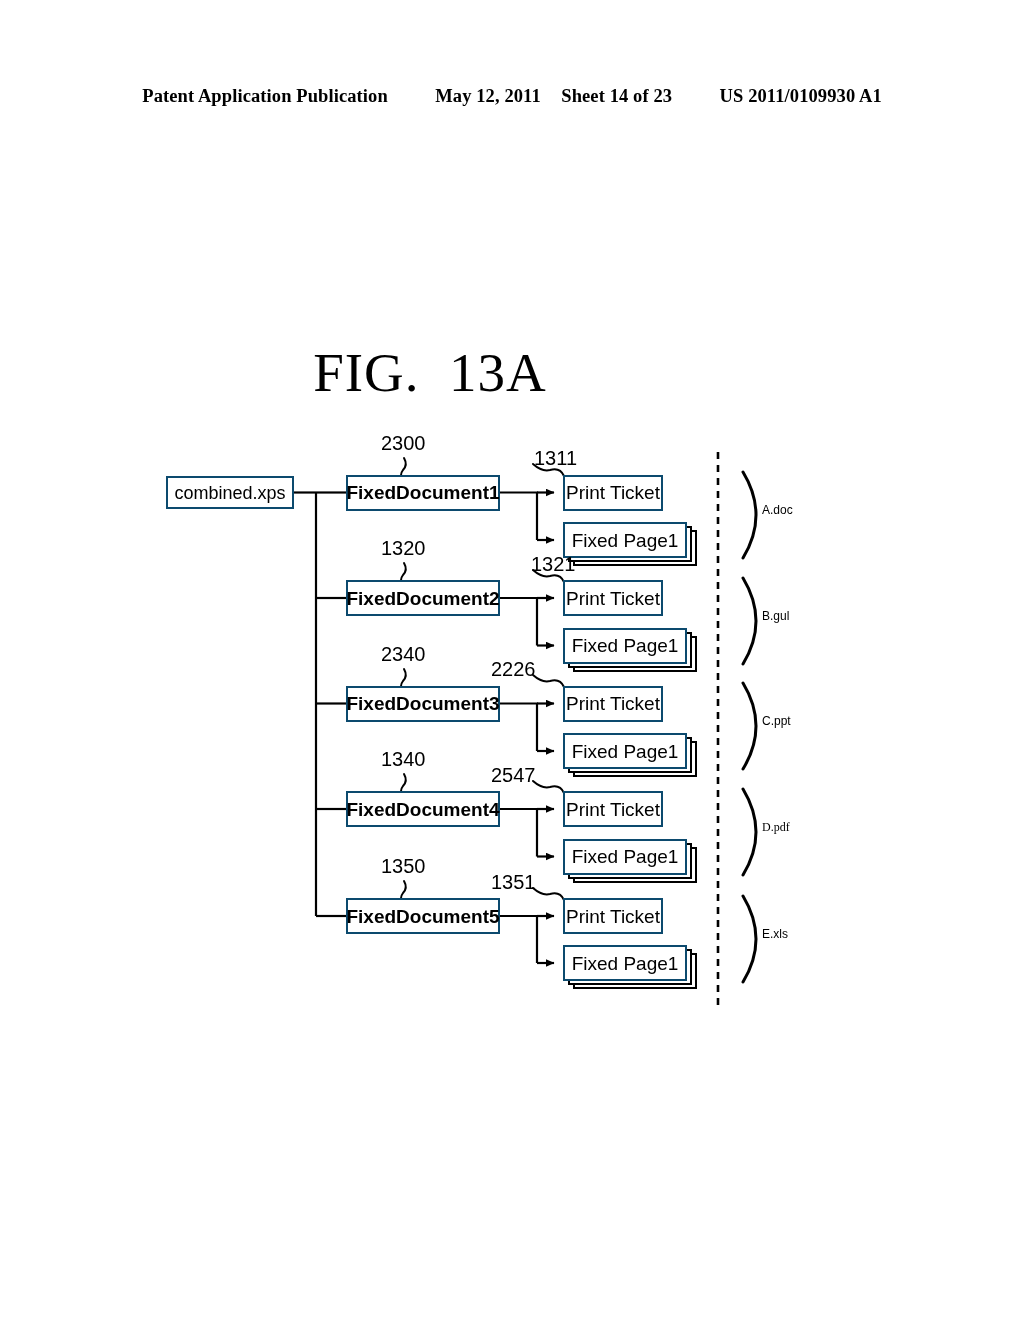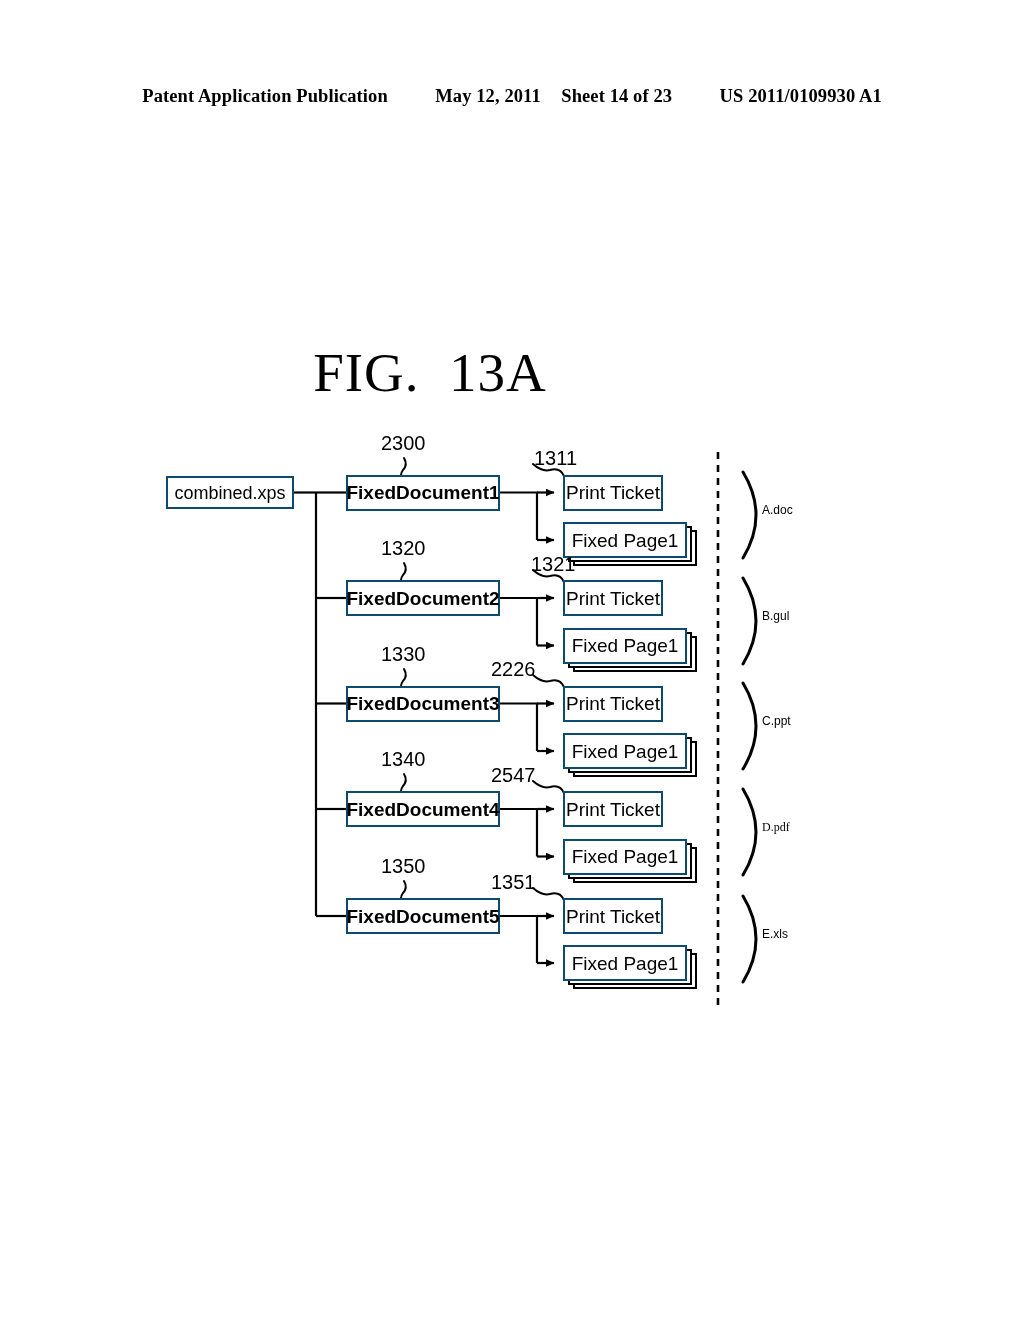--- a/index.html
+++ b/index.html
@@ -222,21 +222,21 @@
 <div class="stack-sheet" style="top:953px;left:573px;"></div>
 <div class="stack-sheet s2" style="top:949px;left:568px;"></div>
 <div class="node page" style="top:945px;">Fixed Page1</div>
 
 <div class="ref" style="left:381px;top:433px;">2300</div>
 <div class="ref" style="left:491px;top:448px;margin-left:43px;">1311</div>
 
 <div class="ref" style="left:381px;top:538px;">1320</div>
 <div class="ref" style="left:491px;top:554px;margin-left:40px;">1321</div>
 
-<div class="ref" style="left:381px;top:644px;">1330</div>
+<div class="ref" style="left:381px;top:644px;">2340</div>
 <div class="ref" style="left:491px;top:659px;">2226</div>
 
 <div class="ref" style="left:381px;top:749px;">1340</div>
 <div class="ref" style="left:491px;top:765px;">2547</div>
 
 <div class="ref" style="left:381px;top:856px;">1350</div>
 <div class="ref" style="left:491px;top:872px;">1351</div>
 
 <div class="file-label" style="top:504px;">A.doc</div>
 <div class="file-label" style="top:610px;">B.gul</div>

